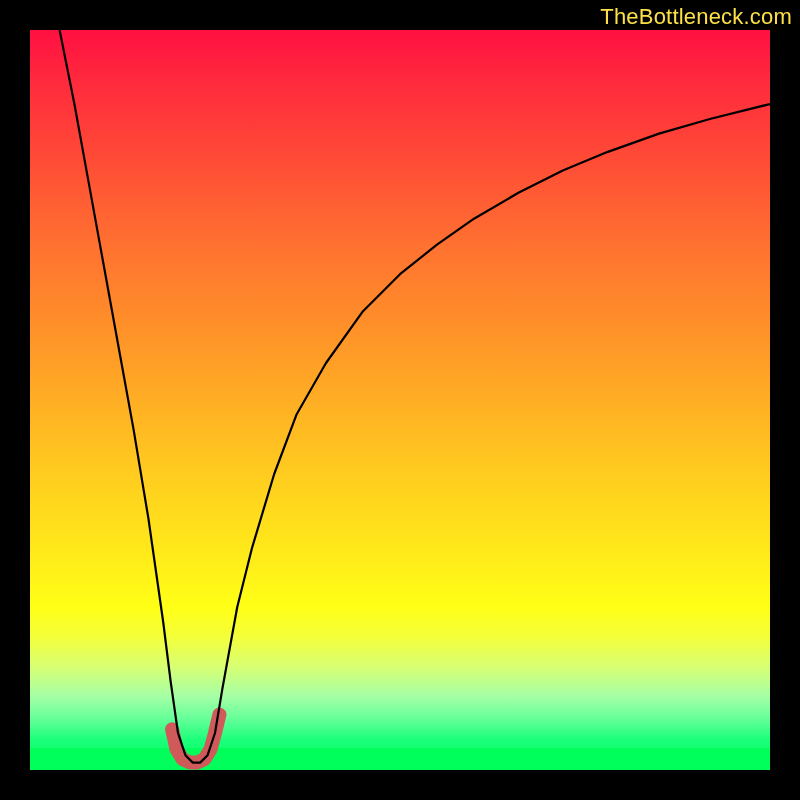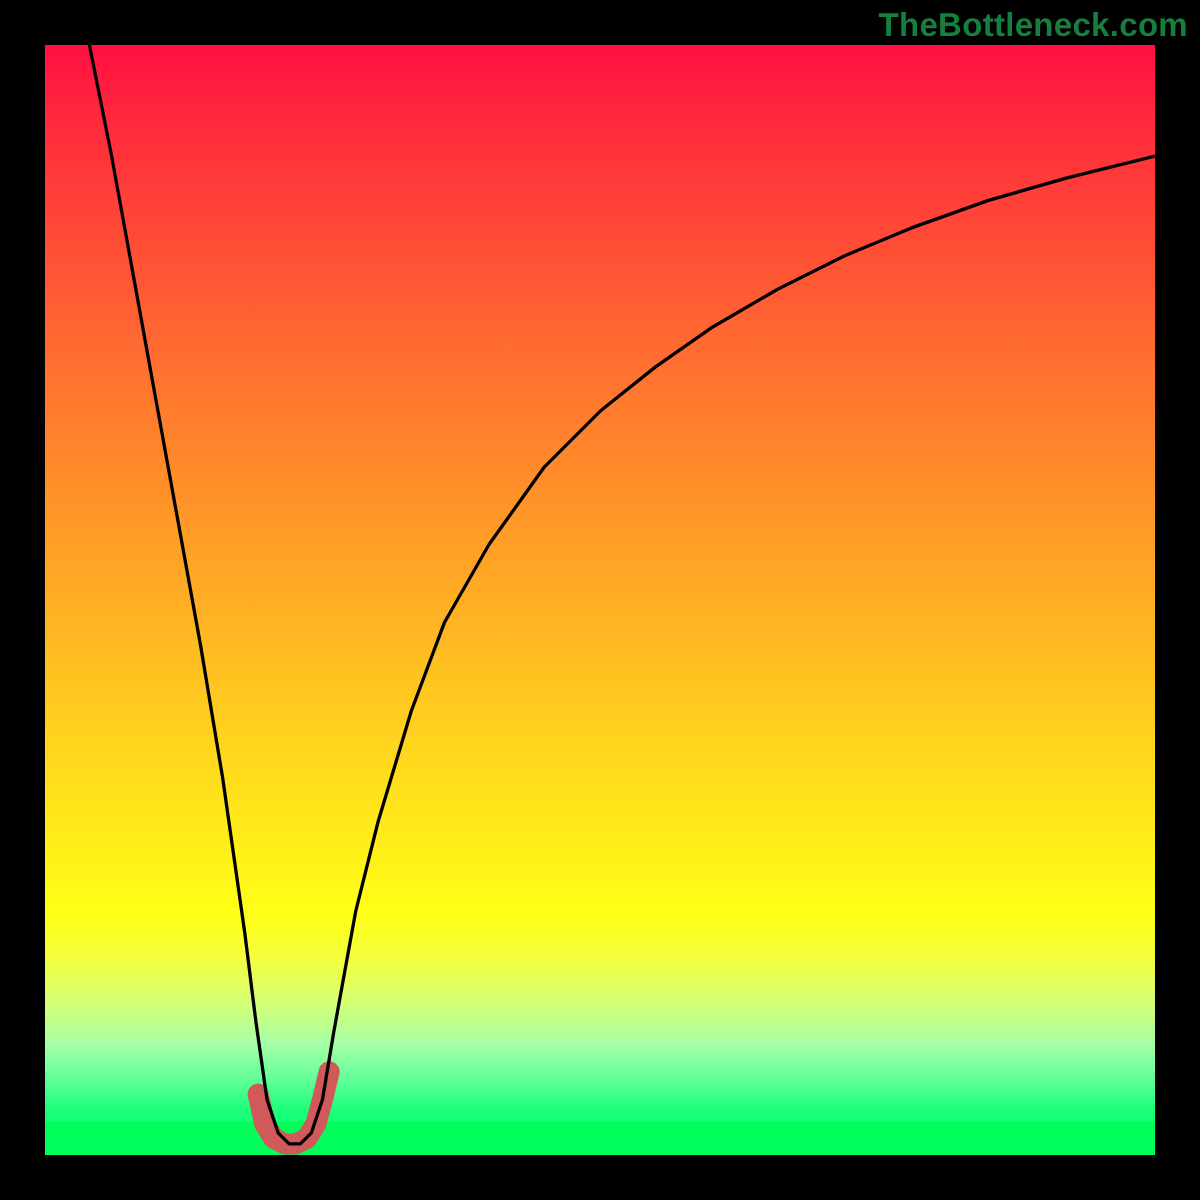--- a/index.html
+++ b/index.html
@@ -8,23 +8,23 @@
     height: 800px;
     background: #000;
     position: relative;
     font-family: Arial, Helvetica, sans-serif;
     overflow: hidden;
   }
   .watermark {
     position: absolute;
     top: 4px;
     right: 8px;
-    color: #15803d;
+    color: #fde047;
     font-size: 22px;
-    font-weight: 700;
+    font-weight: 400;
     z-index: 5;
     letter-spacing: 0.2px;
   }
   .plot-frame {
     position: absolute;
     top: 30px;
     left: 30px;
     width: 740px;
     height: 740px;
     background: #000;

